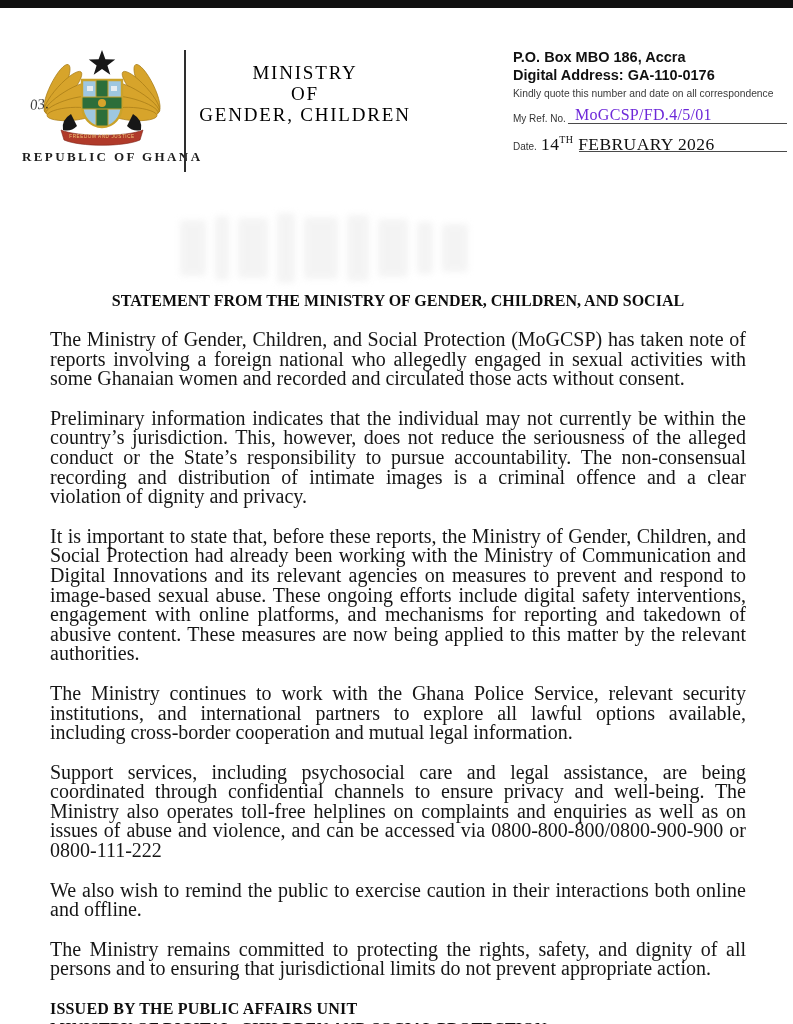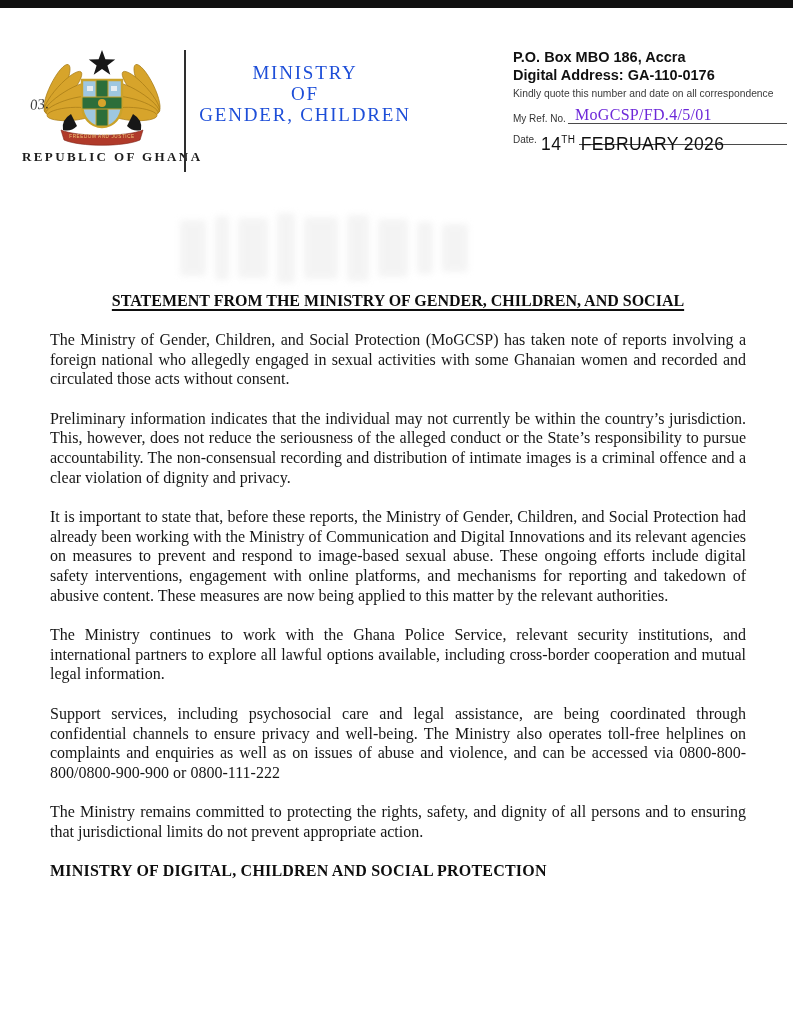--- a/index.html
+++ b/index.html
@@ -8,50 +8,50 @@
   .top-bar{position:absolute;left:0;top:0;width:793px;height:8px;background:#101010;}
 
   
   .letterhead{position:absolute;left:0;top:40px;width:793px;height:145px;}
   .crest{position:absolute;left:22px;top:8px;width:160px;text-align:center;}
   .crest svg{display:block;margin:0 auto;}
   .republic-label{margin-top:3px;font-size:13px;font-weight:600;letter-spacing:2.4px;
         color:#1d1d1d;white-space:nowrap;}
   .vert-divider{position:absolute;left:184px;top:10px;width:2px;height:122px;background:#2e2e2e;}
   .ministry-name{position:absolute;left:195px;top:22px;width:220px;text-align:center;
-        font-size:19px;line-height:21px;letter-spacing:1.8px;color:#1d4ed8;font-weight:500;}
+        font-size:19px;line-height:21px;letter-spacing:1.8px;color:#000000;font-weight:500;}
   .ink-mark{position:absolute;left:8px;top:48px;font-size:15px;font-style:italic;
         color:#1c1c1c;transform:rotate(-6deg);opacity:.85;}
 
   .contact{position:absolute;left:513px;top:8px;width:274px;
         font-family:"Liberation Sans",sans-serif;color:#111;}
   .contact .bold-line{font-size:14.5px;font-weight:bold;line-height:18px;}
   .contact .note{font-size:10.3px;color:#3a3a3a;margin-top:3px;line-height:13px;}
   .ref-row{display:flex;align-items:flex-end;margin-top:9px;position:relative;height:15px;}
   .ref-row .lbl{font-size:10px;color:#333;white-space:nowrap;padding-right:2px;}
   .ref-row .line{flex:1;border-bottom:1px solid #4a4a4a;height:13px;}
   .ref-value{position:absolute;left:62px;bottom:0px;font-family:"Liberation Serif",serif;
         font-size:16px;color:#6d28d9;letter-spacing:.3px;}
-  .date-row{margin-top:6px;gap:40px;}
-  .date-value{position:absolute;left:28px;top:86px;font-family:Liberation Sans, sans-serif;
+  .date-row{margin-top:13px;gap:40px;}
+  .date-value{position:absolute;left:28px;top:86px;font-family:Liberation Serif, serif;
         font-size:17.5px;color:#101010;white-space:nowrap;letter-spacing:.4px;}
   .date-value sup{font-size:10px;}
 
   
   .watermark{position:absolute;left:180px;top:210px;width:390px;height:76px;
         display:flex;align-items:center;gap:9px;filter:blur(3px);opacity:.5;}
   .watermark span{display:block;background:#e9e9e9;border-radius:3px;}
 
   
   .content{position:absolute;left:50px;top:291px;width:696px;}
   .doc-title{text-align:center;font-weight:bold;font-size:16px;line-height:20px;
         color:#0e0e0e;margin-bottom:19px;}
-  .doc-title span{text-decoration:underline;text-underline-offset:3px;
+  .doc-title span{text-underline-offset:3px;
         text-decoration-thickness:1.5px;}
-  .content p{margin:0 0 20px 0;font-size:16px;line-height:19.6px;text-align:justify;
+  .content p{margin:0 0 20px 0;font-size:20px;line-height:19.6px;text-align:justify;
         color:#161616;}
   .signoff{font-weight:bold;font-size:16px;line-height:20px;color:#0e0e0e;
         letter-spacing:.2px;}
 </style>
 </head>
 <body>
 
 <div class="page">
   <div class="top-bar"></div>
 
@@ -139,19 +139,21 @@
   <div class="content">
     <div class="doc-title">
       <div><span>STATEMENT FROM THE MINISTRY OF GENDER, CHILDREN, AND SOCIAL</span></div>
     </div>
 
     <p>The Ministry of Gender, Children, and Social Protection (MoGCSP) has taken note of reports involving a foreign national who allegedly engaged in sexual activities with some Ghanaian women and recorded and circulated those acts without consent.</p>
     <p>Preliminary information indicates that the individual may not currently be within the country’s jurisdiction. This, however, does not reduce the seriousness of the alleged conduct or the State’s responsibility to pursue accountability. The non-consensual recording and distribution of intimate images is a criminal offence and a clear violation of dignity and privacy.</p>
     <p>It is important to state that, before these reports, the Ministry of Gender, Children, and Social Protection had already been working with the Ministry of Communication and Digital Innovations and its relevant agencies on measures to prevent and respond to image-based sexual abuse. These ongoing efforts include digital safety interventions, engagement with online platforms, and mechanisms for reporting and takedown of abusive content. These measures are now being applied to this matter by the relevant authorities.</p>
     <p>The Ministry continues to work with the Ghana Police Service, relevant security institutions, and international partners to explore all lawful options available, including cross-border cooperation and mutual legal information.</p>
     <p>Support services, including psychosocial care and legal assistance, are being coordinated through confidential channels to ensure privacy and well-being. The Ministry also operates toll-free helplines on complaints and enquiries as well as on issues of abuse and violence, and can be accessed via 0800-800-800/0800-900-900 or 0800-111-222</p>
+    <p>We also wish to remind the public to exercise caution in their interactions both online and offline.</p>
     <p>The Ministry remains committed to protecting the rights, safety, and dignity of all persons and to ensuring that jurisdictional limits do not prevent appropriate action.</p>
 
     <div class="signoff">
+      <div>ISSUED BY THE PUBLIC AFFAIRS UNIT</div>
       <div>MINISTRY OF DIGITAL, CHILDREN AND SOCIAL PROTECTION</div>
     </div>
   </div>
 </div>
 
 </body></html>

